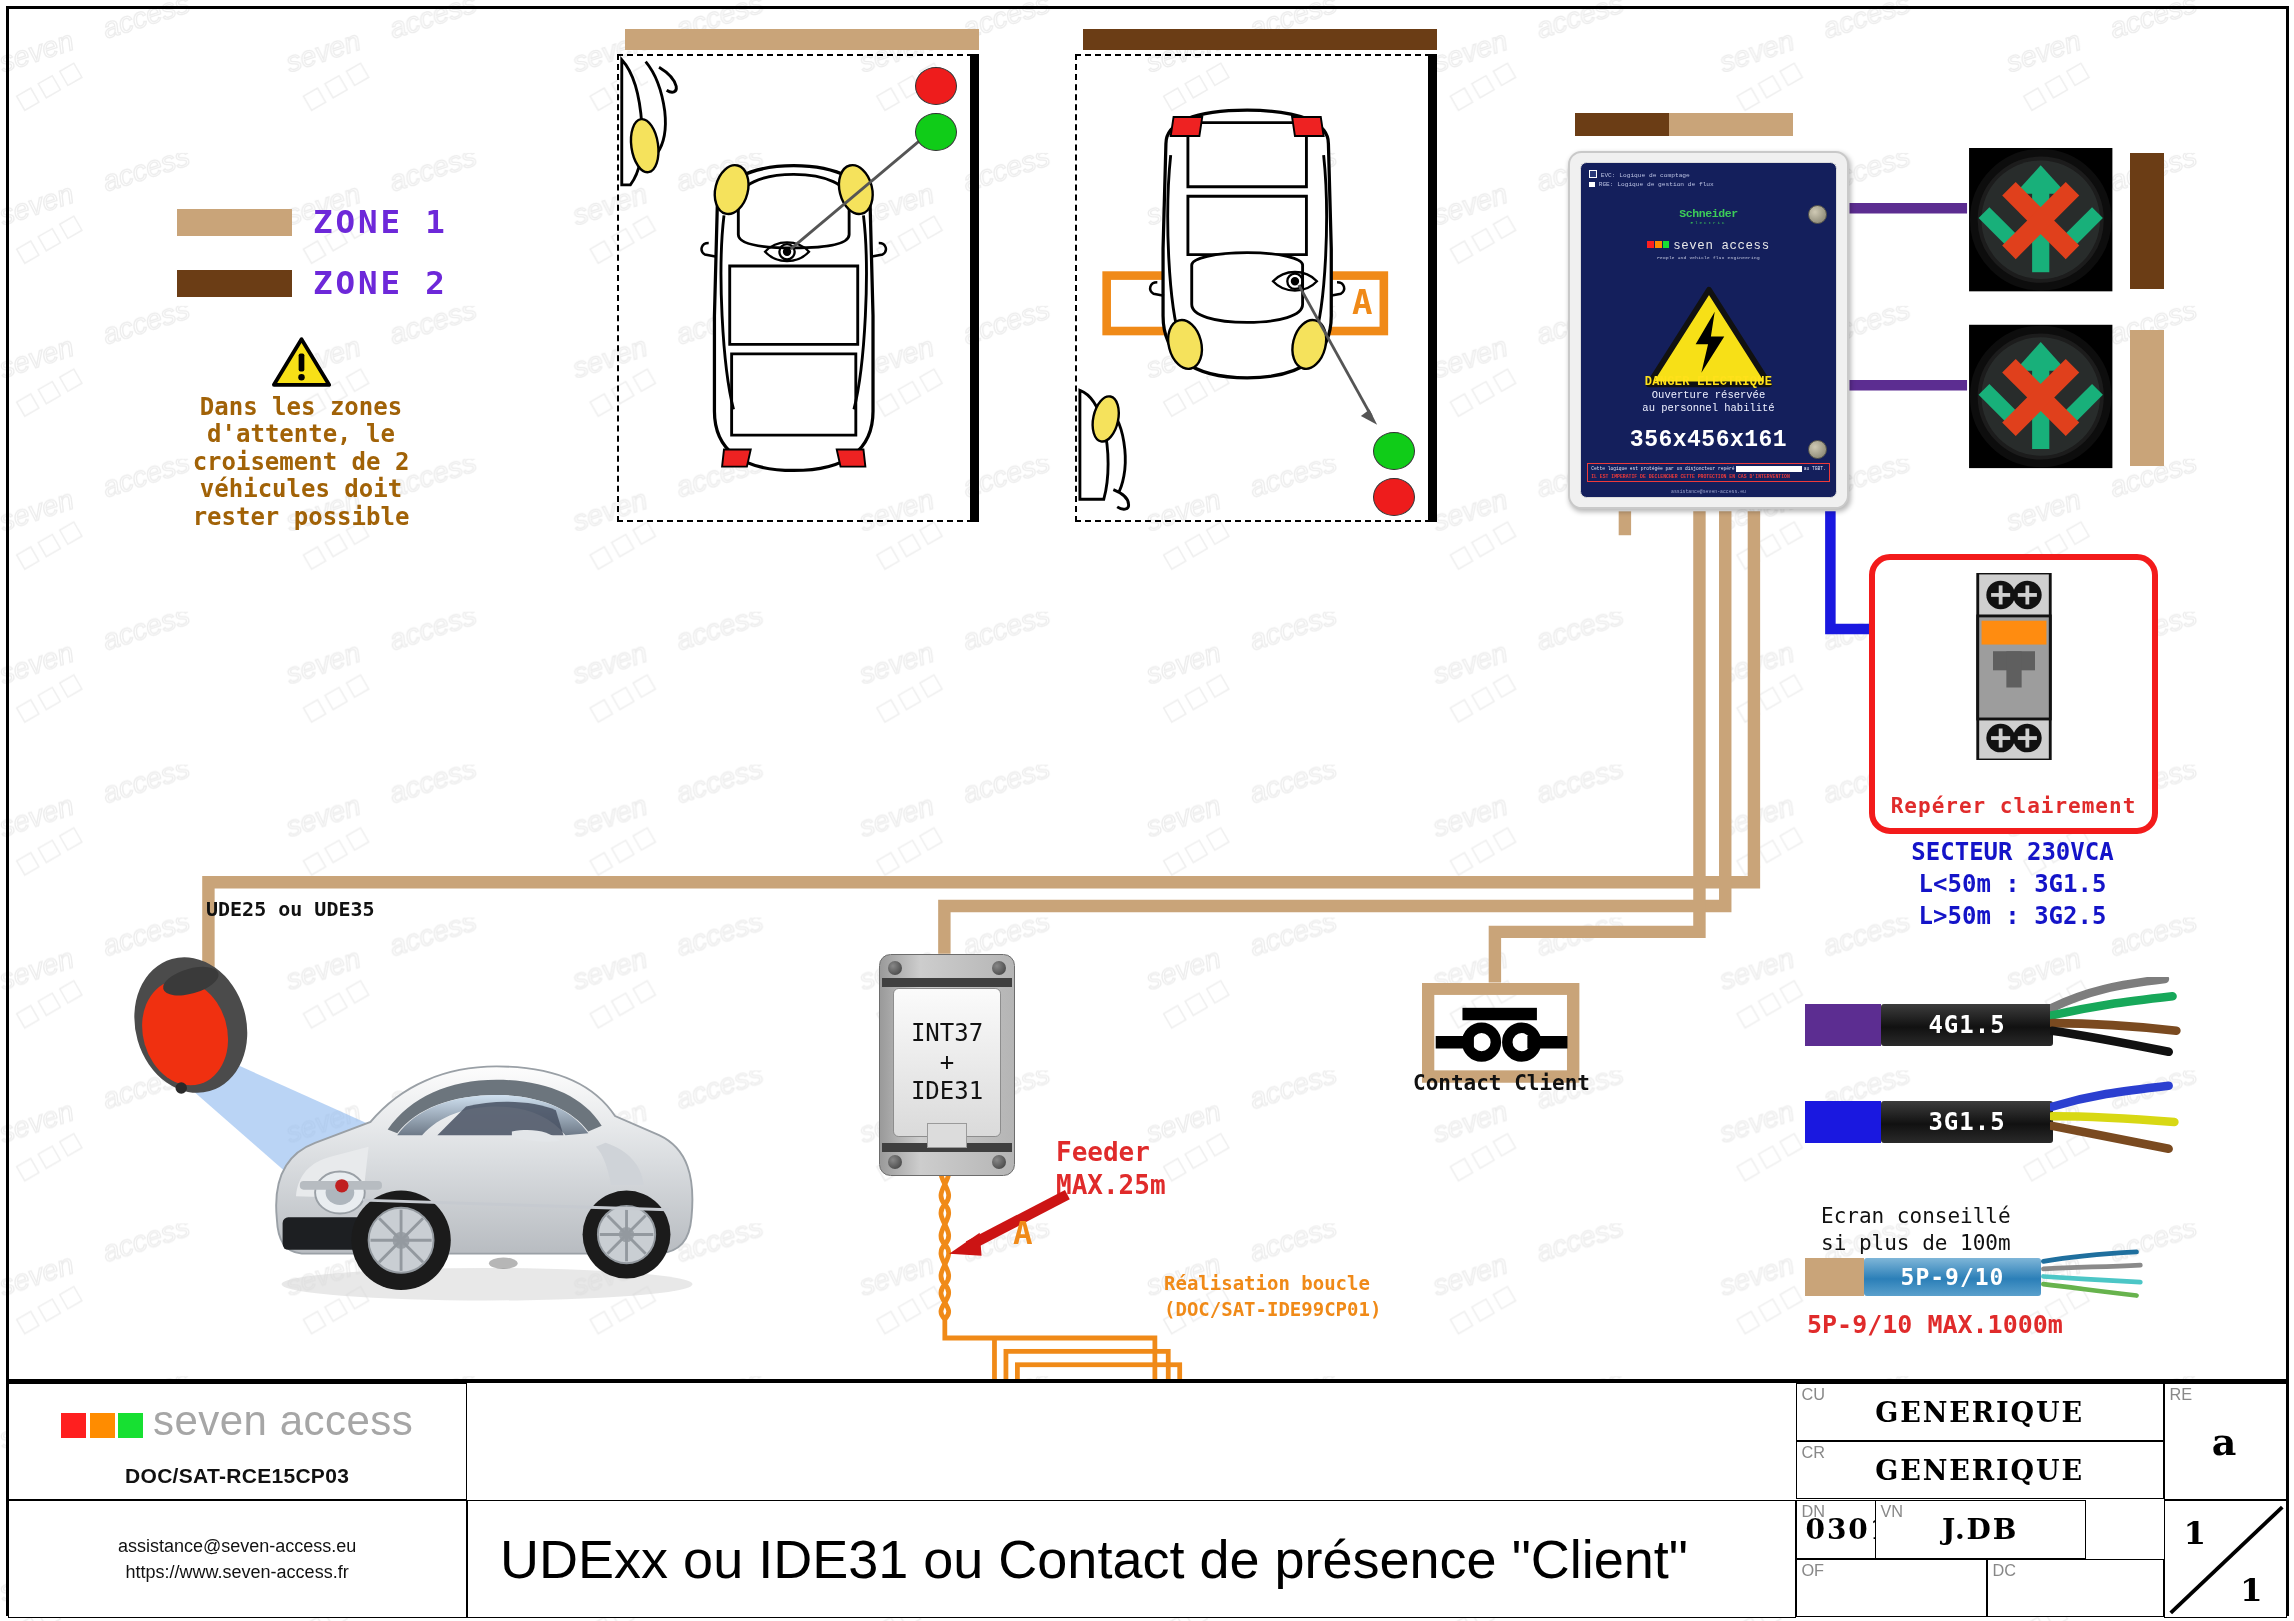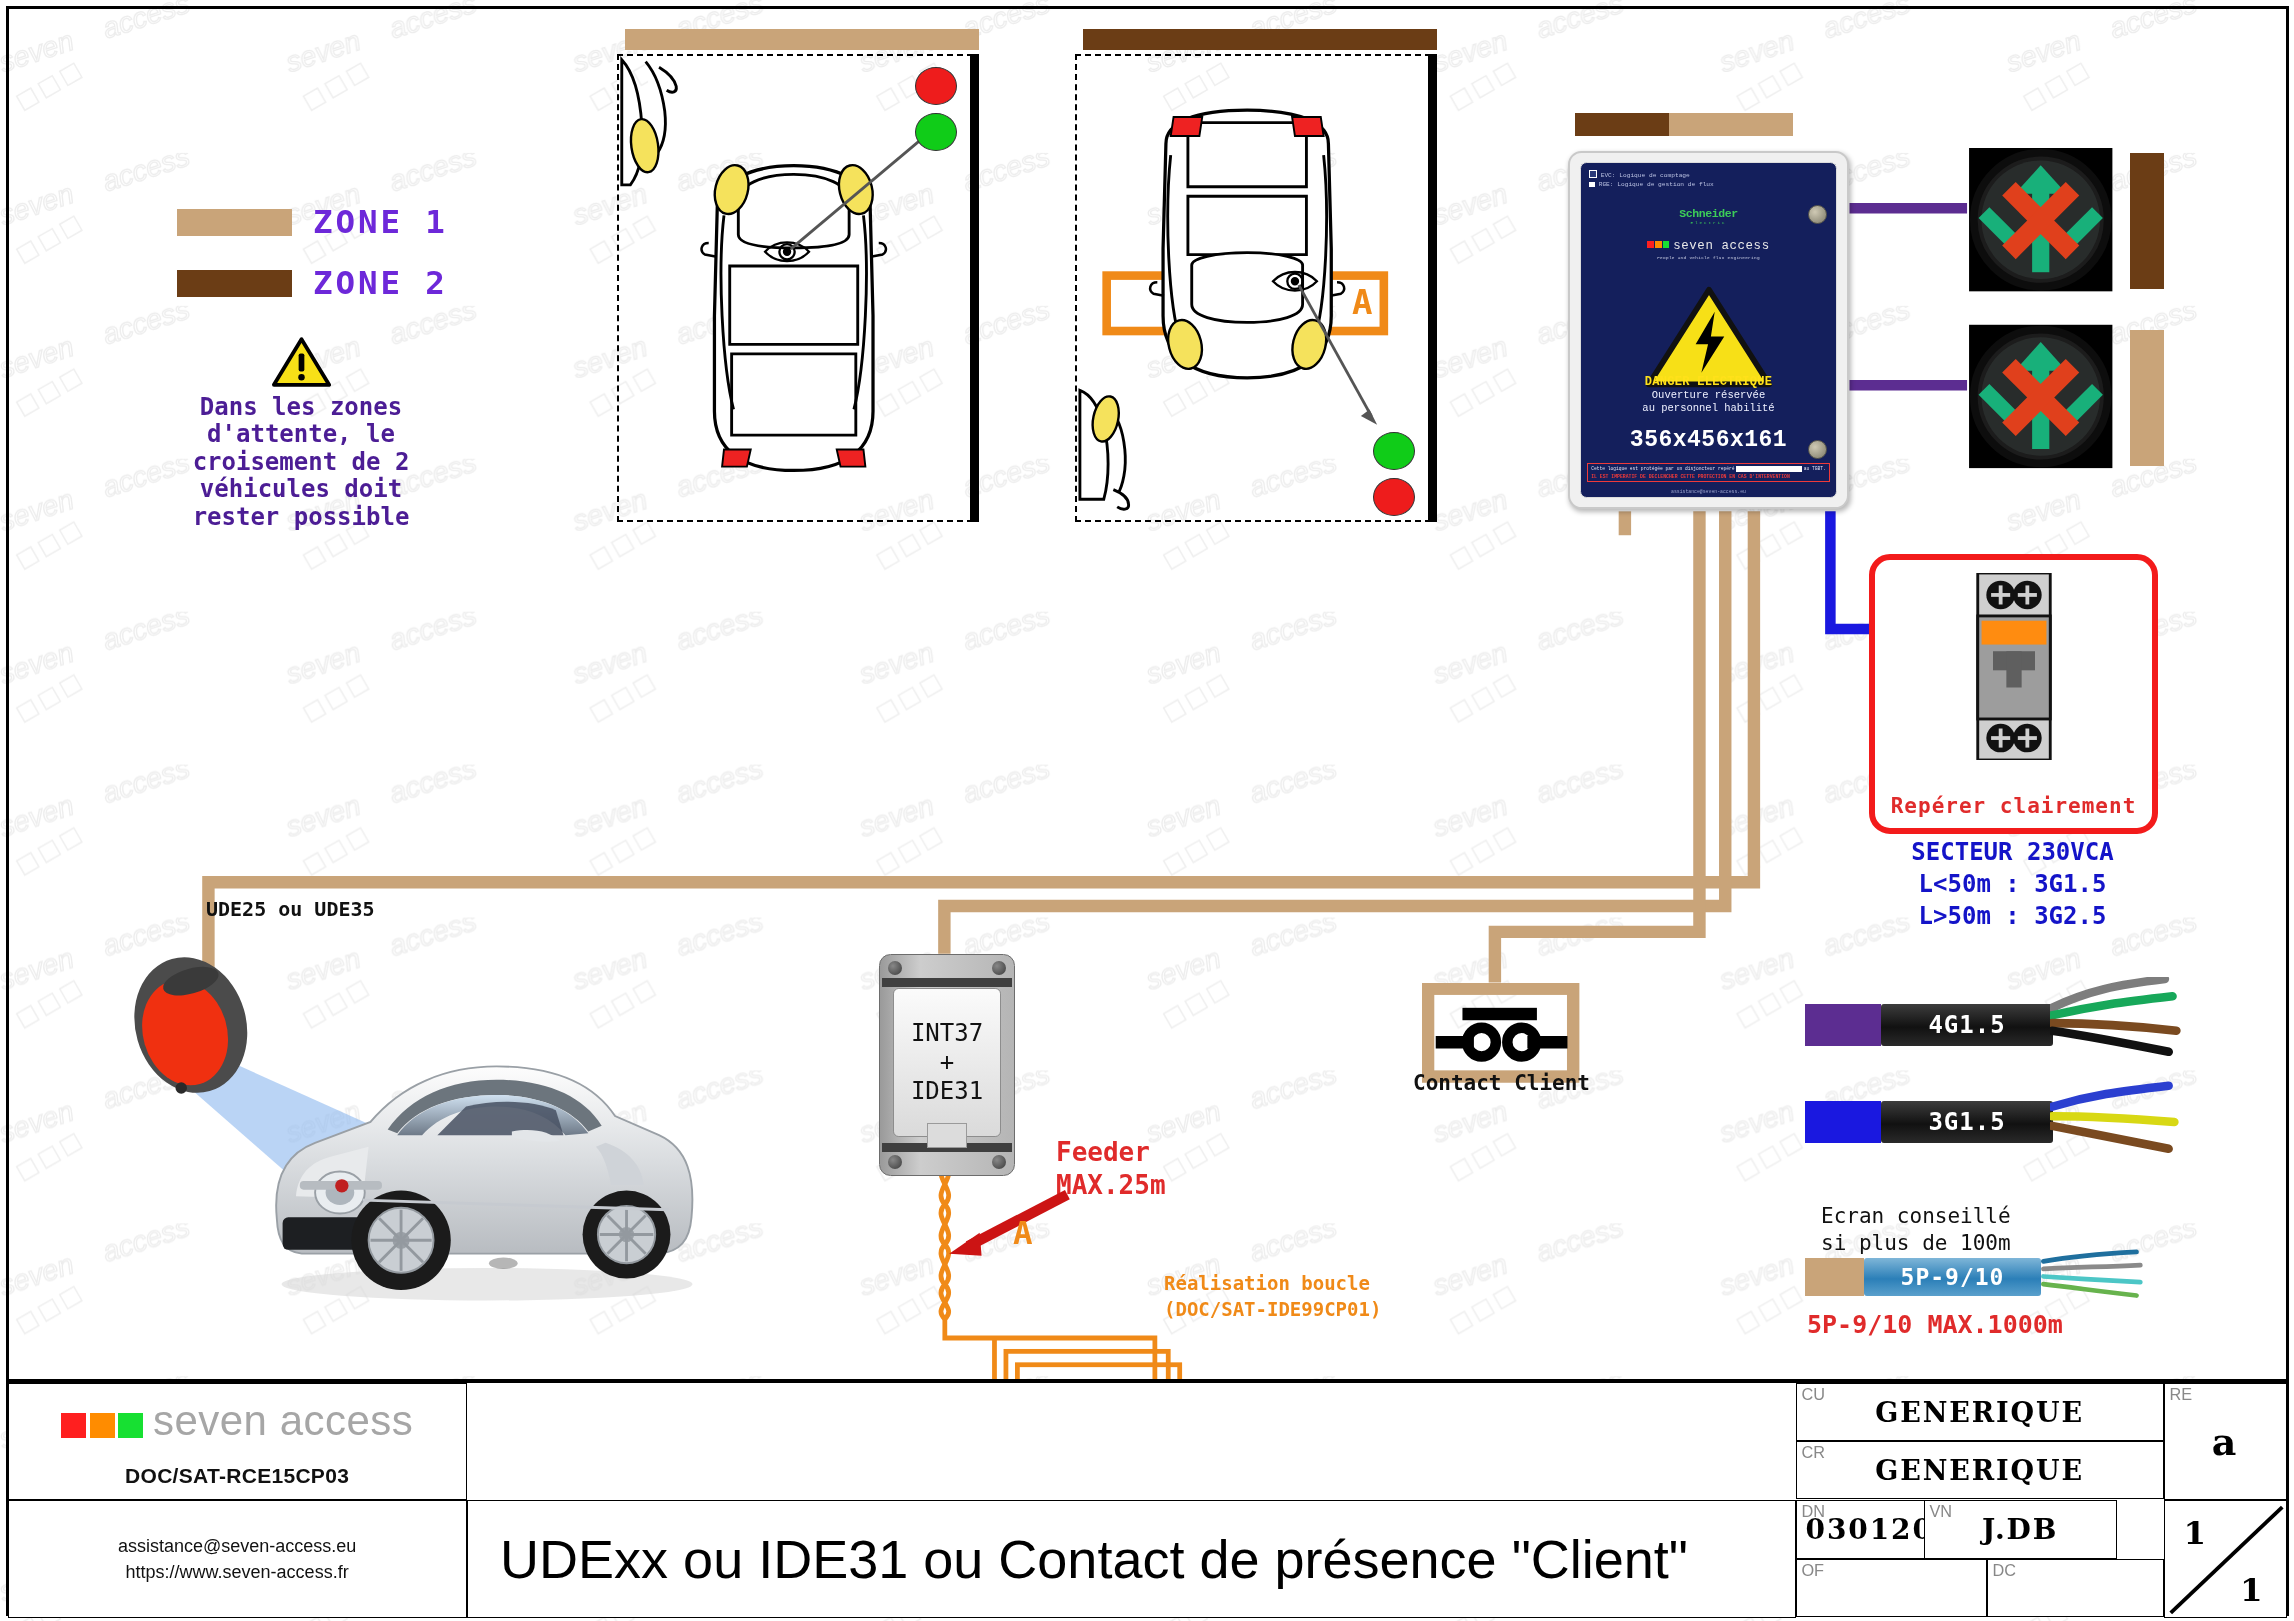--- a/index.html
+++ b/index.html
@@ -18,21 +18,21 @@
 
   
   .legend{position:absolute;left:177px;top:203px;z-index:8;}
   .lg-row{display:flex;align-items:center;margin-bottom:23px;}
   .lg-sw{width:115px;height:27px;margin-right:21px;}
   .lg-tx{color:#6d28d9;font-family:"DejaVu Sans Mono",monospace;
          font-weight:bold;font-size:32.5px;letter-spacing:2.9px;}
 
   .warnbox{position:absolute;left:148px;top:336px;width:306px;z-index:8;text-align:center;}
   .warn-tri{width:59px;height:52px;margin:0 auto 5.7px auto;display:block;}
-  .warn-tx{color:#4c1d95;font-family:"DejaVu Sans Mono",monospace;
+  .warn-tx{color:#a16207;font-family:"DejaVu Sans Mono",monospace;
            font-weight:bold;font-size:24px;line-height:1.15;}
 
   
   .zpanel{position:absolute;z-index:6;}
   .zhead{position:absolute;height:21px;}
   .zborder{position:absolute;border:2.9px dashed #000;box-sizing:border-box;}
   .zwall{position:absolute;background:#000;}
   .lamp{position:absolute;width:40px;height:36px;border-radius:50%;border:1px solid #333;}
   .lamp.red{background:#ee1c1c;}
   .lamp.grn{background:#10cc18;}
@@ -612,21 +612,21 @@
     <div class="tb-val">
         <span class="mono-b" style="font-size:27px;">GENERIQUE</span>
       </div>
   </div>
   <div class="tb-cell" style="left:1788px;top:117px;width:191px;height:59px;">
     <span class="tb-tag">DN</span>
     <div class="tb-val">
         <span class="mono-b" style="font-size:28px;">03012021</span>
       </div>
   </div>
-  <div class="tb-cell" style="left:1916px;top:117px;width:193px;height:59px;">
+  <div class="tb-cell" style="left:1867px;top:117px;width:211px;height:59px;">
     <span class="tb-tag">VN</span>
     <div class="tb-val">
         <span class="mono-b" style="font-size:28px;">J.DB</span>
       </div>
   </div>
   <div class="tb-cell" style="left:1788px;top:176px;width:191px;height:58px;">
     <span class="tb-tag">OF</span>
     <div class="tb-val">
         <span class="mono-b" style="font-size:28px;"></span>
       </div>

